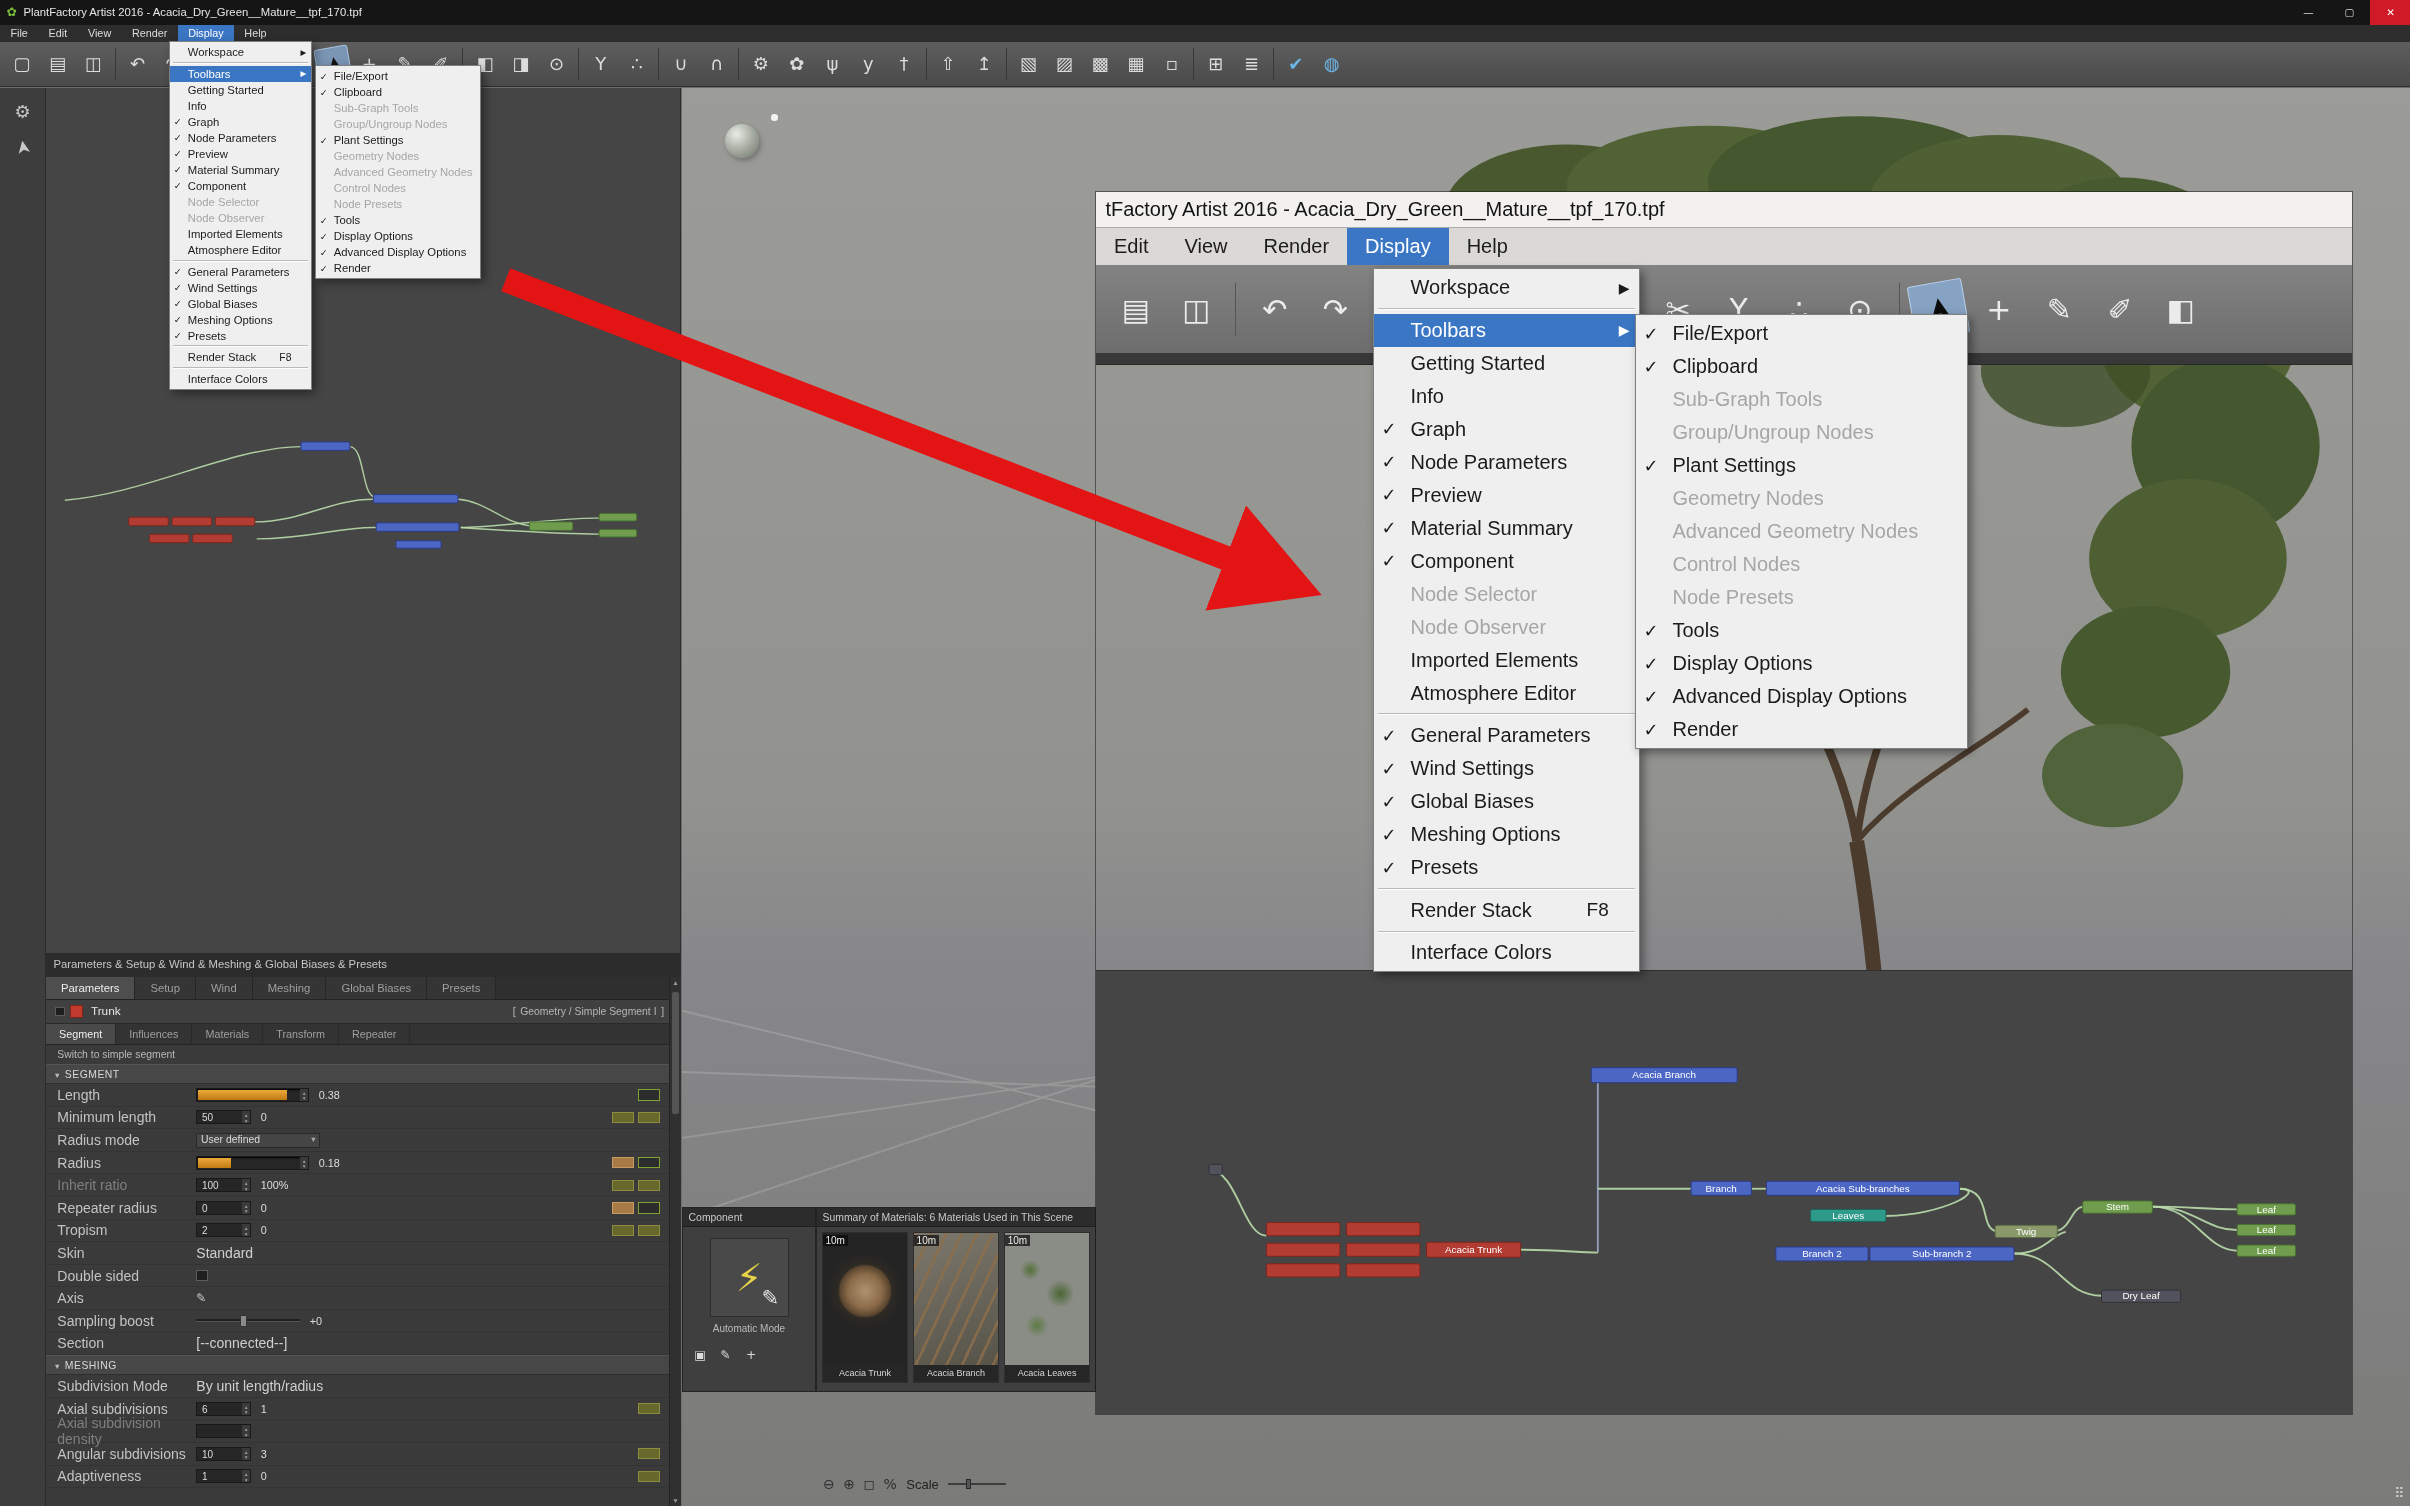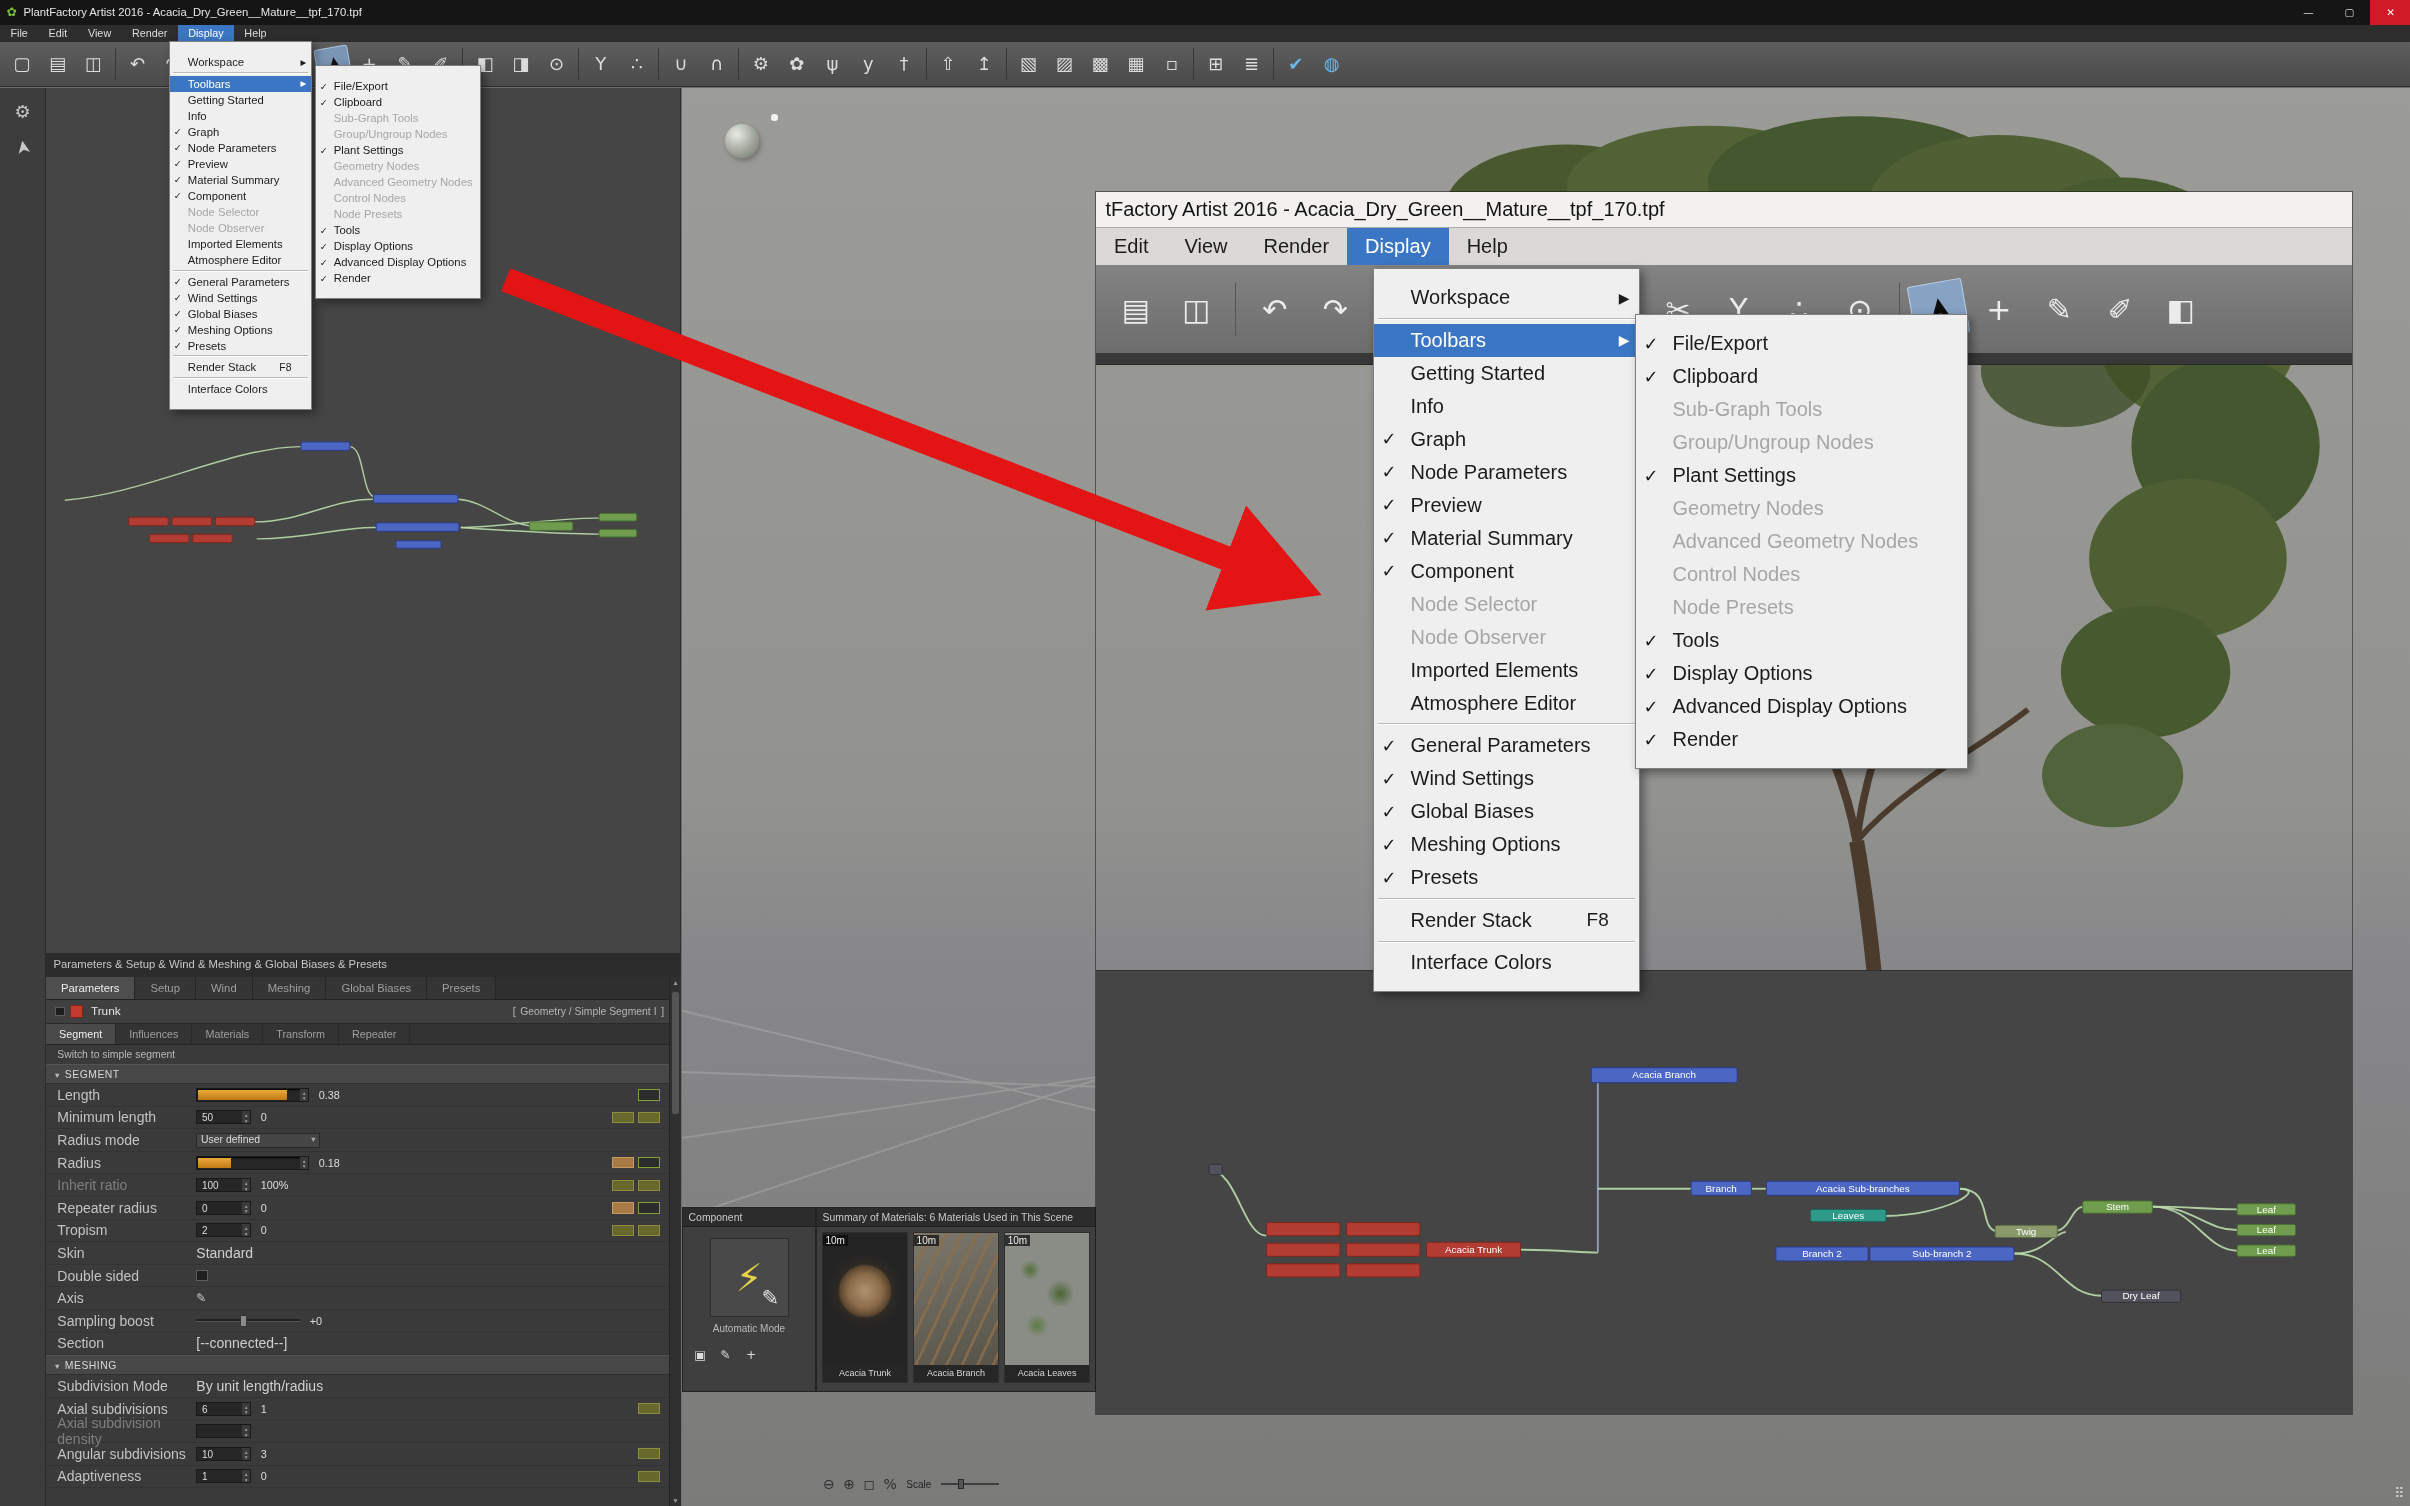--- a/index.html
+++ b/index.html
@@ -29,21 +29,21 @@
 #graphpanel svg{width:100%;height:100%}
 #paramheader{position:absolute;left:46px;top:865px;width:635px;height:23.5px;background:#2c2c2c;color:#c6c6c6;font-size:11.3px;line-height:23.5px;padding-left:7.5px;z-index:2}
 #paramspanel{position:absolute;left:46px;top:889px;width:635px;bottom:0;background:#3a3a3a;z-index:2;overflow:hidden}
 
 #viewport{position:absolute;left:682px;top:0;right:0;bottom:0;background:linear-gradient(180deg,#9b9b98 0%,#92928f 50%,#87878a 62%,#7b7b79 100%)}
 #vpsvg{position:absolute;inset:0;width:100%;height:100%}
 #sphere{position:absolute;left:43px;top:36px;width:34px;height:34px;border-radius:50%;background:radial-gradient(circle at 34% 30%,#e9ece6 0%,#abb1a7 45%,#6d736a 100%);box-shadow:1.9px 2.8px 5.6px rgba(0,0,0,.25)}
 #spheredot{position:absolute;left:89px;top:26px;width:6.6px;height:6.6px;border-radius:50%;background:#f4f4f4}
 #zoombar{position:absolute;left:141px;bottom:15px;display:flex;align-items:center;gap:9.4px;z-index:3}
 .zic{font-size:14px;color:#2e2e2e;font-family:"DejaVu Sans",sans-serif}
-#zoombar .ztext{font-size:10px;color:#222}
+#zoombar .ztext{font-size:13px;color:#222}
 .ztrack{width:58px;height:1.9px;background:#3d3d3d;position:relative}
 .zknob{position:absolute;left:30%;top:-3.8px;width:5.6px;height:9.4px;background:#555;border:0.9px solid #2a2a2a}
 #grip{position:absolute;right:6.6px;bottom:5.6px;font-size:14px;color:#d2d2d2;font-family:"DejaVu Sans",sans-serif}
 
 
 #ptabs{display:flex;height:22.6px;background:#2f2f2f;border-bottom:0.9px solid #222}
 .ptab{padding:0 15px;font-size:11.3px;color:#9f9f9f;display:flex;align-items:center;background:#353535;border-right:0.9px solid #262626}
 .ptab.on{background:#4e4e4e;color:#eee}
 #trunkrow{height:24.5px;background:#404040;display:flex;align-items:center;padding:0 9.4px;border-bottom:0.9px solid #2a2a2a}
 .tr-check{width:9.4px;height:9.4px;background:#1d1d1d;border:0.9px solid #5a5a5a;margin-right:5.6px}
@@ -97,21 +97,21 @@
 .matcard{position:relative;width:87px;height:151px;background:#5a5a5a;border:0.9px solid #2e2e2e;overflow:hidden}
 .matthumb{position:absolute;inset:0 0 17px 0}
 .matlabel{position:absolute;left:0;right:0;bottom:0;height:17px;background:#262626;color:#d8d8d8;font-size:9px;display:flex;align-items:center;justify-content:center;white-space:nowrap}
 .matbadge{position:absolute;top:1.9px;left:0;background:rgba(10,10,10,.7);color:#eee;font-size:10px;padding:0 2.8px;z-index:2}
 .th-trunk{background:radial-gradient(circle 38px at 50% 44%,#b19270 0%,#8a6a48 45%,#5a452f 66%,#2e2a24 71%,#242424 100%)}
 .th-branch{background:linear-gradient(160deg,#7d786c 0%,#565349 100%)}
 .th-branch::after{content:"";position:absolute;inset:0;background:repeating-linear-gradient(115deg,rgba(141,110,74,.8) 0 2.8px,transparent 2.8px 14px)}
 .th-leaves{background:radial-gradient(circle 17px at 30% 28%,#55703a 0%,rgba(0,0,0,0) 60%),radial-gradient(circle 22.6px at 66% 46%,#4a6532 0%,rgba(0,0,0,0) 62%),radial-gradient(circle 19px at 38% 70%,#5d7a42 0%,rgba(0,0,0,0) 60%),#8a8d86}
 
 
-.menu{position:absolute;background:#efefef;border:0.9px solid #7f7f7f;box-shadow:3.8px 3.8px 9.4px rgba(0,0,0,.45);padding:12px 0}
+.menu{position:absolute;background:#efefef;border:0.9px solid #7f7f7f;box-shadow:3.8px 3.8px 9.4px rgba(0,0,0,.45);padding:2px 0}
 .mi{display:flex;align-items:center;color:#1b1b1b;cursor:default}
 .mi.hl{background:#3b76c4;color:#fff}
 .mi.dis{color:#a6a6a6}
 .mi .chk{flex-shrink:0;text-align:left}
 .mi .lbl{flex:1;white-space:nowrap}
 .mi .sc{padding-right:1.9px}
 .mi .arr{width:13px;text-align:right}
 .msep{border-top:0.9px solid #b9b9b9;border-bottom:0.9px solid #fdfdfd;margin:1.9px 2.8px}
 .menu.small{z-index:15}
 .menu.small .mi{height:16px;font-size:11.3px;padding:0 4.7px 0 3.8px}

